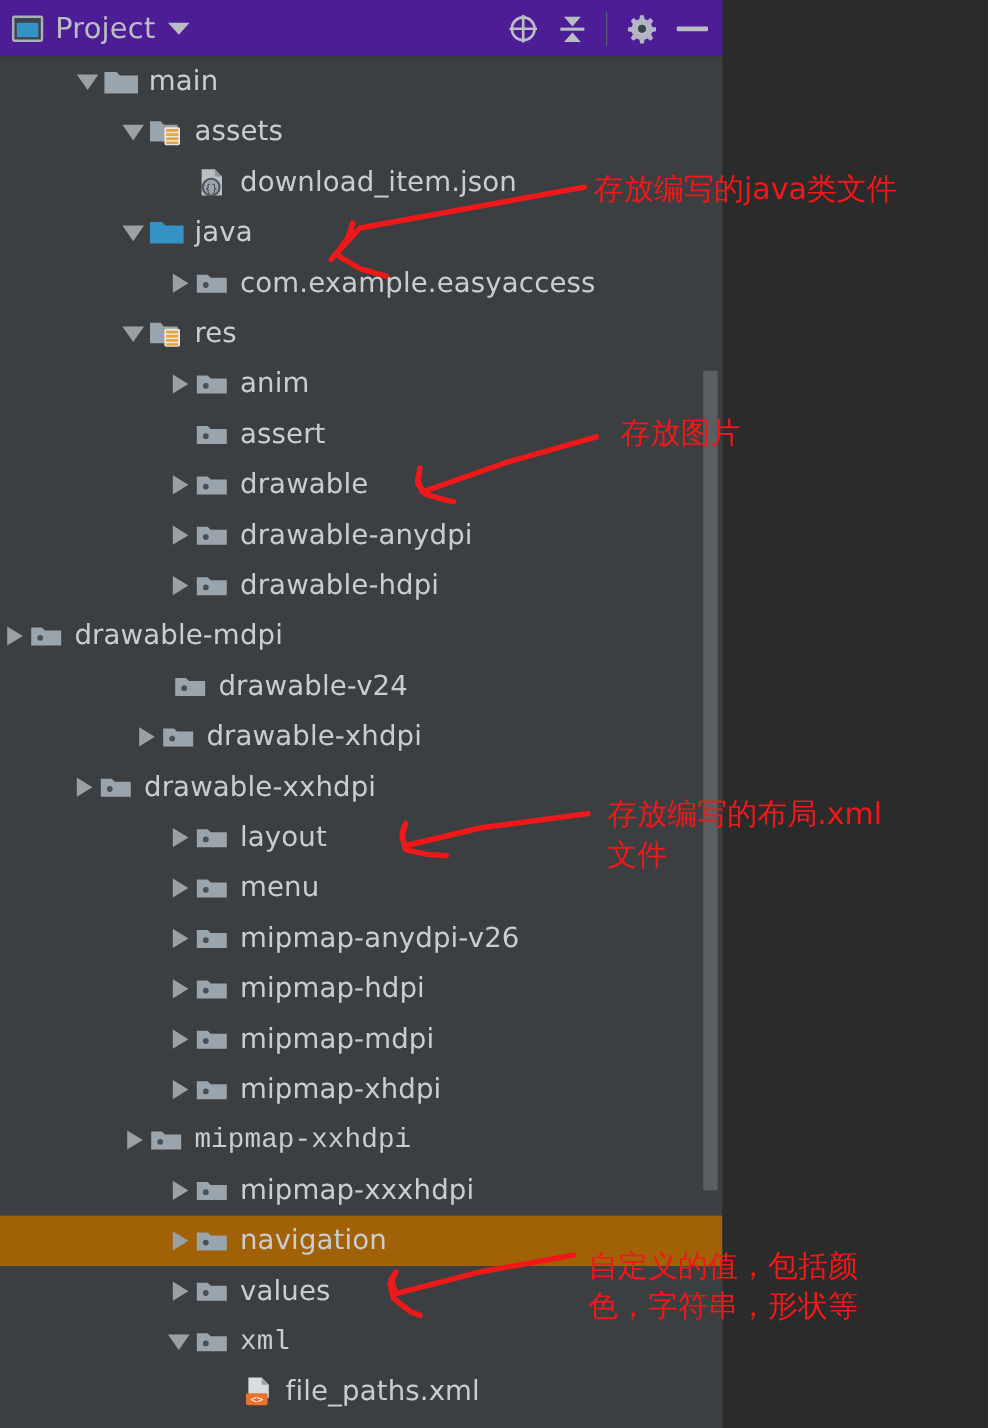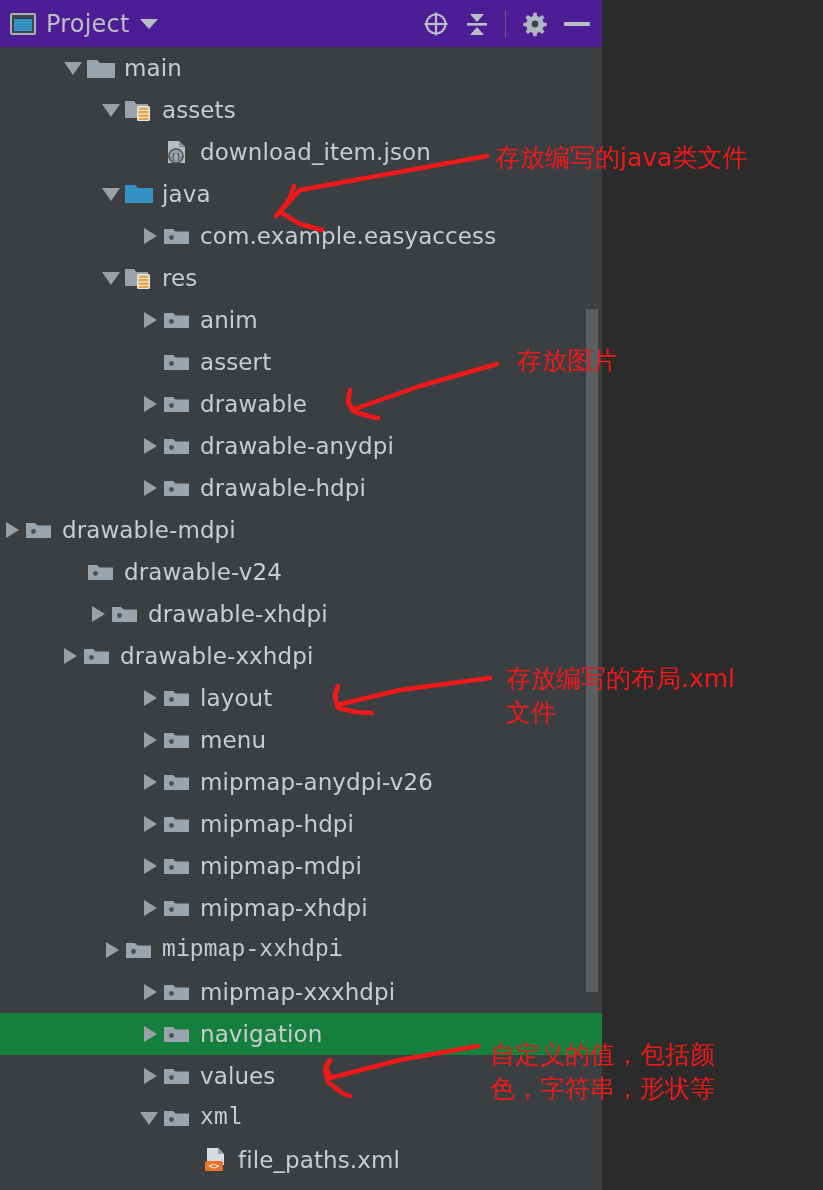--- a/index.html
+++ b/index.html
@@ -37,21 +37,21 @@
 
   
   #tree{
     position:absolute;left:0;top:47px;width:602px;height:1143px;
     background:#3c3f41;overflow:hidden;
   }
   .row{
     height:42px;display:flex;align-items:center;box-sizing:border-box;
     position:relative;white-space:nowrap;
   }
-  .row.sel{background:#15803d;}
+  .row.sel{background:#a16207;}
   .arrow{width:24px;height:42px;flex:0 0 24px;position:relative;}
   .arrow.right::after{
     content:"";position:absolute;left:6px;top:13px;
     width:0;height:0;border-top:8px solid transparent;border-bottom:8px solid transparent;
     border-left:13px solid #9aa0a6;
   }
   .arrow.down::after{
     content:"";position:absolute;left:2px;top:15px;
     width:0;height:0;border-left:9px solid transparent;border-right:9px solid transparent;
     border-top:13px solid #9aa0a6;
@@ -238,31 +238,31 @@
         <div class="row" style="">
           <span class="arrow right"></span>
           <span class="ficon">
             <svg width="30" height="26" viewBox="0 0 30 26">
               <path fill="#9aa4ad" d="M2 6h9l2.5 2.5H27V21H2z"></path>
               <circle cx="9.5" cy="14.5" r="2.4" fill="#4a5055"></circle>
             </svg>
           </span>
           <span class="lbl">drawable-mdpi</span>
         </div>
-        <div class="row" style="padding-left: 62px; text-align: right;">
+        <div class="row" style="padding-left: 120px; text-align: right;">
           <span class="arrow none"></span>
           <span class="ficon">
             <svg width="30" height="26" viewBox="0 0 30 26">
               <path fill="#9aa4ad" d="M2 6h9l2.5 2.5H27V21H2z"></path>
               <circle cx="9.5" cy="14.5" r="2.4" fill="#4a5055"></circle>
             </svg>
           </span>
           <span class="lbl">drawable-v24</span>
         </div>
-        <div class="row" style="padding-left: 86px;">
+        <div class="row" style="padding-left: 110px;">
           <span class="arrow right"></span>
           <span class="ficon">
             <svg width="30" height="26" viewBox="0 0 30 26">
               <path fill="#9aa4ad" d="M2 6h9l2.5 2.5H27V21H2z"></path>
               <circle cx="9.5" cy="14.5" r="2.4" fill="#4a5055"></circle>
             </svg>
           </span>
           <span class="lbl">drawable-xhdpi</span>
         </div>
         <div class="row" style="padding-left: 58px;">

